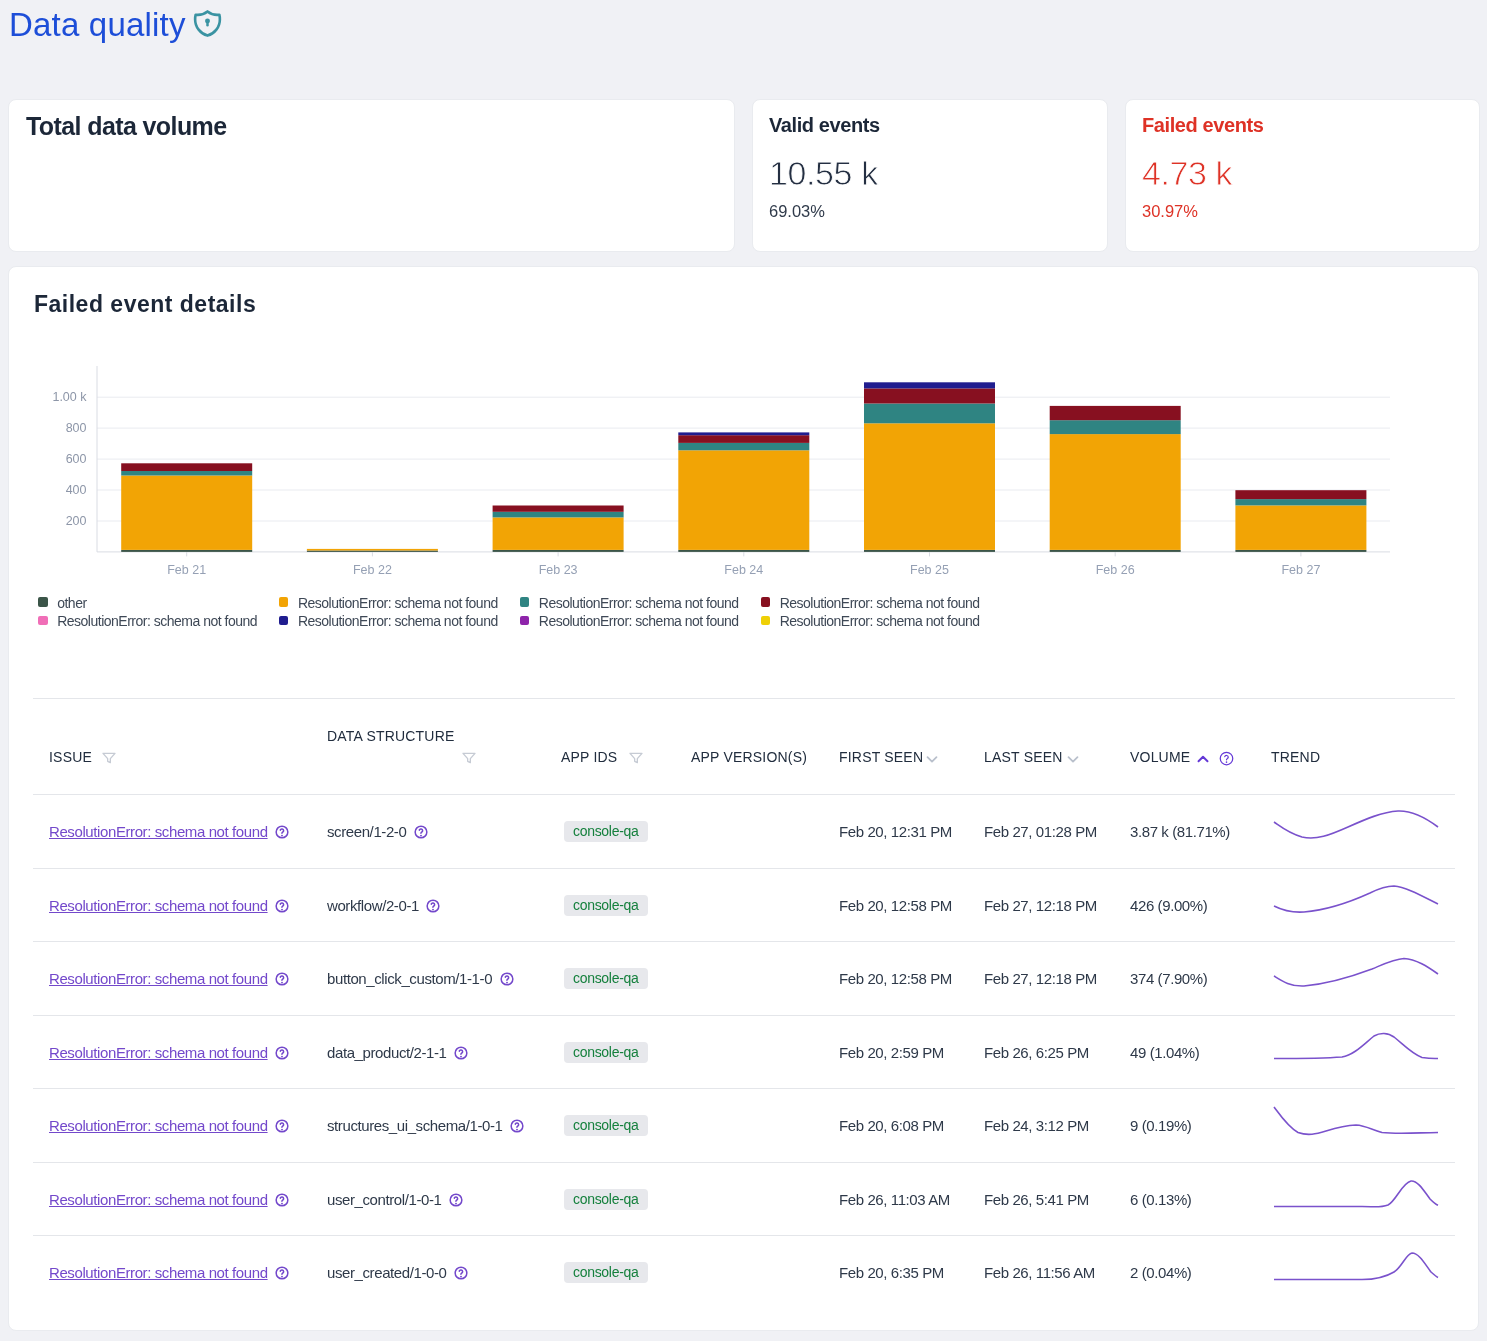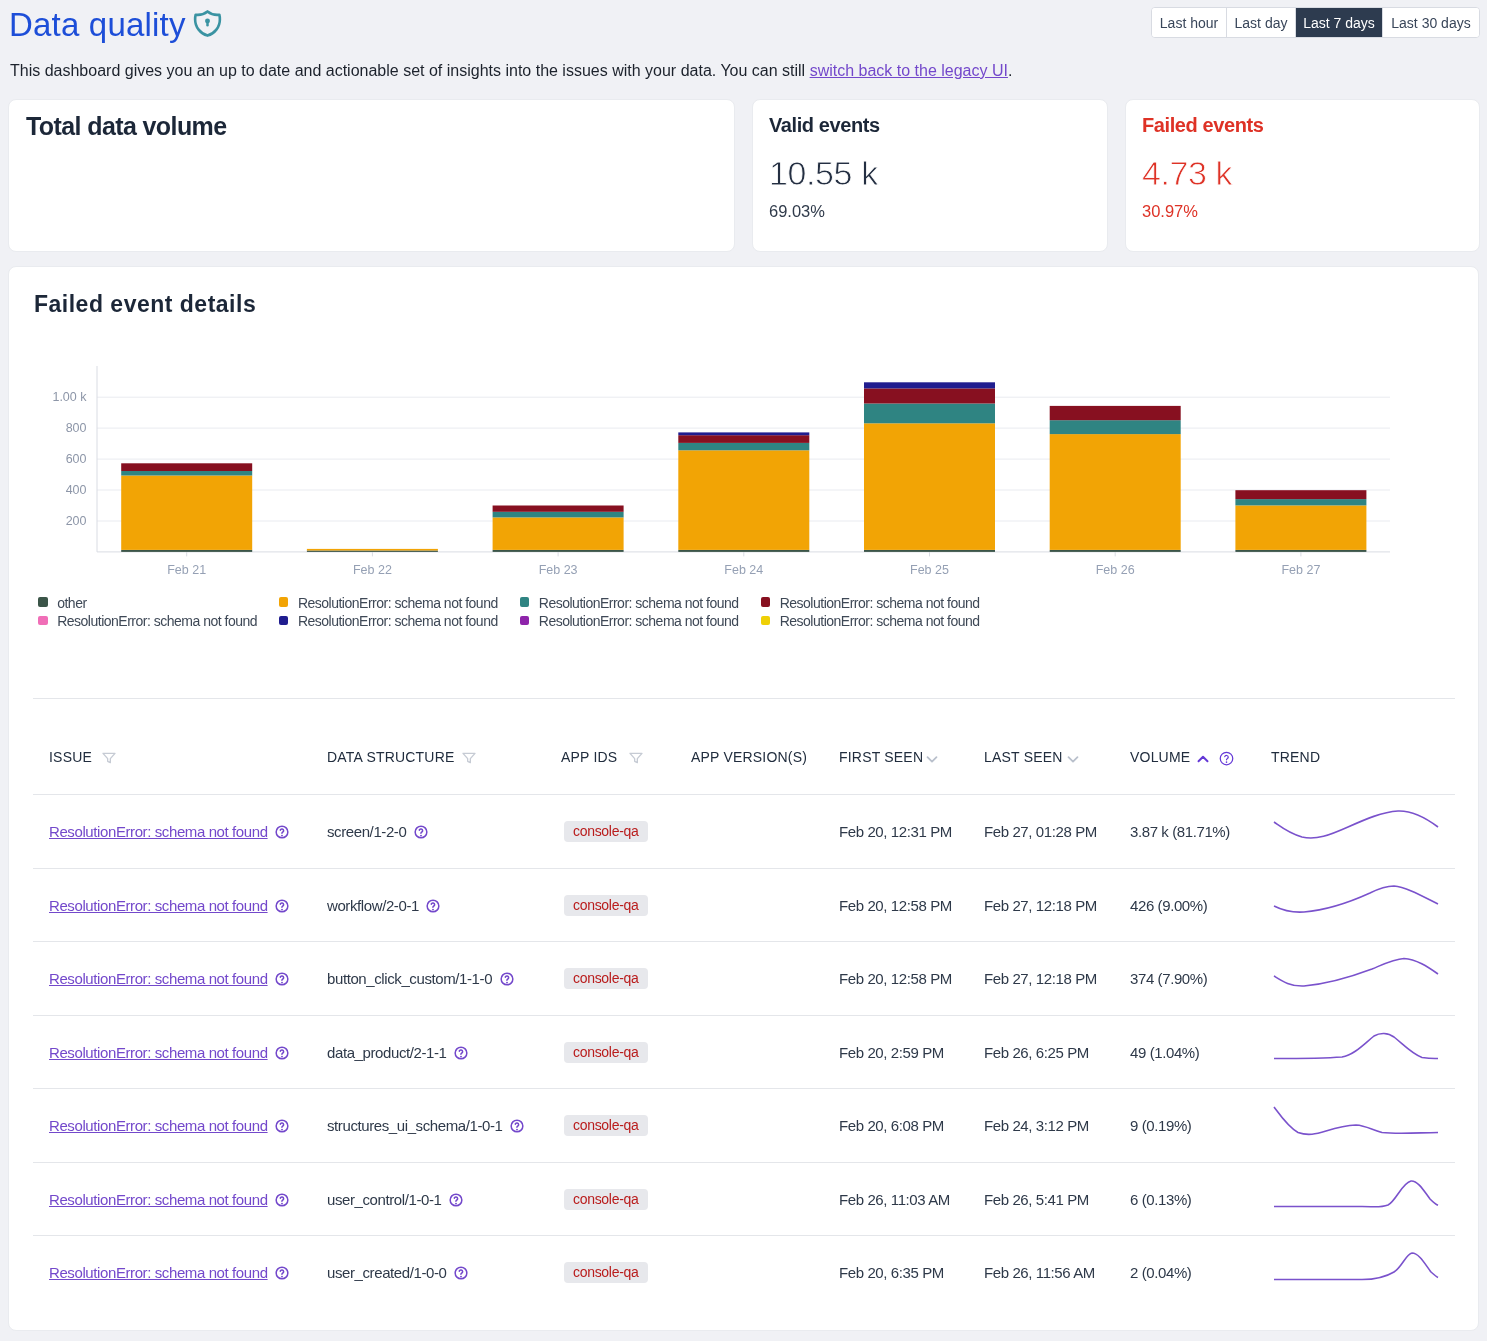--- a/index.html
+++ b/index.html
@@ -16,43 +16,36 @@
 .subtitle a { color:#7348cb; }
 .cardtitle { font-weight:bold; color:#1c2738; }
 .bignum { font-weight:400; color:#242f42; -webkit-text-stroke:1.35px #fff; }
 .bignum.sm { -webkit-text-stroke:0.8px #fff; }
 .red { color:#de3226 !important; }
 .legrow { position:absolute; font-size:14px; color:#3e4856; letter-spacing:-0.5px; }
 .legsq { position:absolute; width:9.5px; height:9.5px; border-radius:2px; }
 .th { position:absolute; font-size:14px; font-weight:normal; color:#212d3e; letter-spacing:0.2px; white-space:nowrap; }
 .cell { position:absolute; font-size:15px; color:#2e3949; white-space:nowrap; letter-spacing:-0.4px; }
 .cell a { color:#7348cb; }
-.badge { position:absolute; background:#e7e8ec; border-radius:4px; font-size:14px; color:#b91c1c; padding:2px 9px 3px; letter-spacing:-0.3px; }
+.badge { position:absolute; background:#e7e8ec; border-radius:4px; font-size:14px; color:#15803d; padding:2px 9px 3px; letter-spacing:-0.3px; }
 .rowline { position:absolute; left:33px; width:1422px; height:1px; background:#e4e6ea; }
 .qicon { display:inline-block; vertical-align:-2px; }
 </style>
 </head>
 <body>
 <div id="page">
 
   <h1 class="abs" style="left:9px; top:5px;">Data quality</h1>
   <svg class="abs" style="left:191px; top:7px;" width="33" height="33" viewBox="0 0 24 24" fill="none" stroke="#3a93a2" stroke-width="1.9" stroke-linecap="round" stroke-linejoin="round">
     <path d="M12 3.2 C 9.5 5.2 6.5 6 3.4 5.6 C 3.1 6.7 3 7.8 3 9 c 0 5.6 3.8 10.3 9 11.8 C 17.2 19.3 21 14.6 21 9 c 0 -1.2 -0.1 -2.3 -0.4 -3.4 C 17.5 6 14.5 5.2 12 3.2 Z"></path>
     <path d="M12 10.2 m -1.8 0 a 1.8 1.8 0 1 0 3.6 0 a 1.8 1.8 0 1 0 -3.6 0" fill="#3a93a2" stroke="none"></path>
     <rect x="11.1" y="10.8" width="1.8" height="3.4" rx="0.9" fill="#3a93a2" stroke="none"></rect>
   </svg>
 
-  <div class="btngroup">
-    <div class="btn" style="width:75px;">Last hour</div>
-    <div class="btn" style="width:69px;">Last day</div>
-    <div class="btn active" style="width:87px;">Last 7 days</div>
-    <div class="btn" style="width:96px;">Last 30 days</div>
-  </div>
-
-  <div class="subtitle">This dashboard gives you an up to date and actionable set of insights into the issues with your data. You can still <a href="#">switch back to the legacy UI</a>.</div>
+
 
   <div class="card" style="left:8px; top:99px; width:727px; height:153px;"></div>
   <div class="card" style="left:752px; top:99px; width:356px; height:153px;"></div>
   <div class="card" style="left:1125px; top:99px; width:355px; height:153px;"></div>
 
   <div class="abs cardtitle" style="left:26px; top:112px; font-size:25px; letter-spacing:-0.6px;">Total data volume</div>
 
   <div class="abs cardtitle" style="left:769px; top:113.5px; font-size:20px; letter-spacing:-0.4px;">Valid events</div>
   <div class="abs bignum sm" style="left:769px; top:154px; font-size:34px; letter-spacing:-0.4px;">10.55 k</div>
   <div class="abs" style="left:769px; top:202px; font-size:16.5px; color:#2f3a4a;">69.03%</div>
@@ -150,21 +143,21 @@
   <div class="legrow" style="left:779.7px; top:613.1px;">ResolutionError: schema not found</div>
   </div>
 
   <div class="abs" style="left:33px; top:698px; width:1422px; height:1px; background:#e4e6ea;"></div>
 
   <div id="thead">
   <div class="th" style="left:49px; top:749px;">ISSUE</div>
   <span style="position:absolute; left:101px; top:750px;"><svg width="16" height="16" viewBox="0 0 24 24" fill="none" stroke="#c6cbd4" stroke-width="2" stroke-linejoin="round">
           <path d="M3 5h18l-7 8v6l-4-2v-4L3 5z"></path>
         </svg></span>
-  <div class="th" style="left:327px; top:749px;text-align:center;">DATA STRUCTURE</div>
+  <div class="th" style="left:327px; top:728px;text-align:center;">DATA STRUCTURE</div>
   <span style="position:absolute; left:461px; top:750px;"><svg width="16" height="16" viewBox="0 0 24 24" fill="none" stroke="#c6cbd4" stroke-width="2" stroke-linejoin="round">
           <path d="M3 5h18l-7 8v6l-4-2v-4L3 5z"></path>
         </svg></span>
   <div class="th" style="left:561px; top:749px;">APP IDS</div>
   <span style="position:absolute; left:628px; top:750px;"><svg width="16" height="16" viewBox="0 0 24 24" fill="none" stroke="#c6cbd4" stroke-width="2" stroke-linejoin="round">
           <path d="M3 5h18l-7 8v6l-4-2v-4L3 5z"></path>
         </svg></span>
   <div class="th" style="left:691px; top:749px;">APP VERSION(S)</div>
   <div class="th" style="left:839px; top:749px;">FIRST SEEN</div>
   <span style="position:absolute; left:923px; top:750px;"><svg width="18" height="18" viewBox="0 0 24 24" fill="none" stroke="#b9c0cc" stroke-width="2.4" stroke-linecap="round" stroke-linejoin="round">

